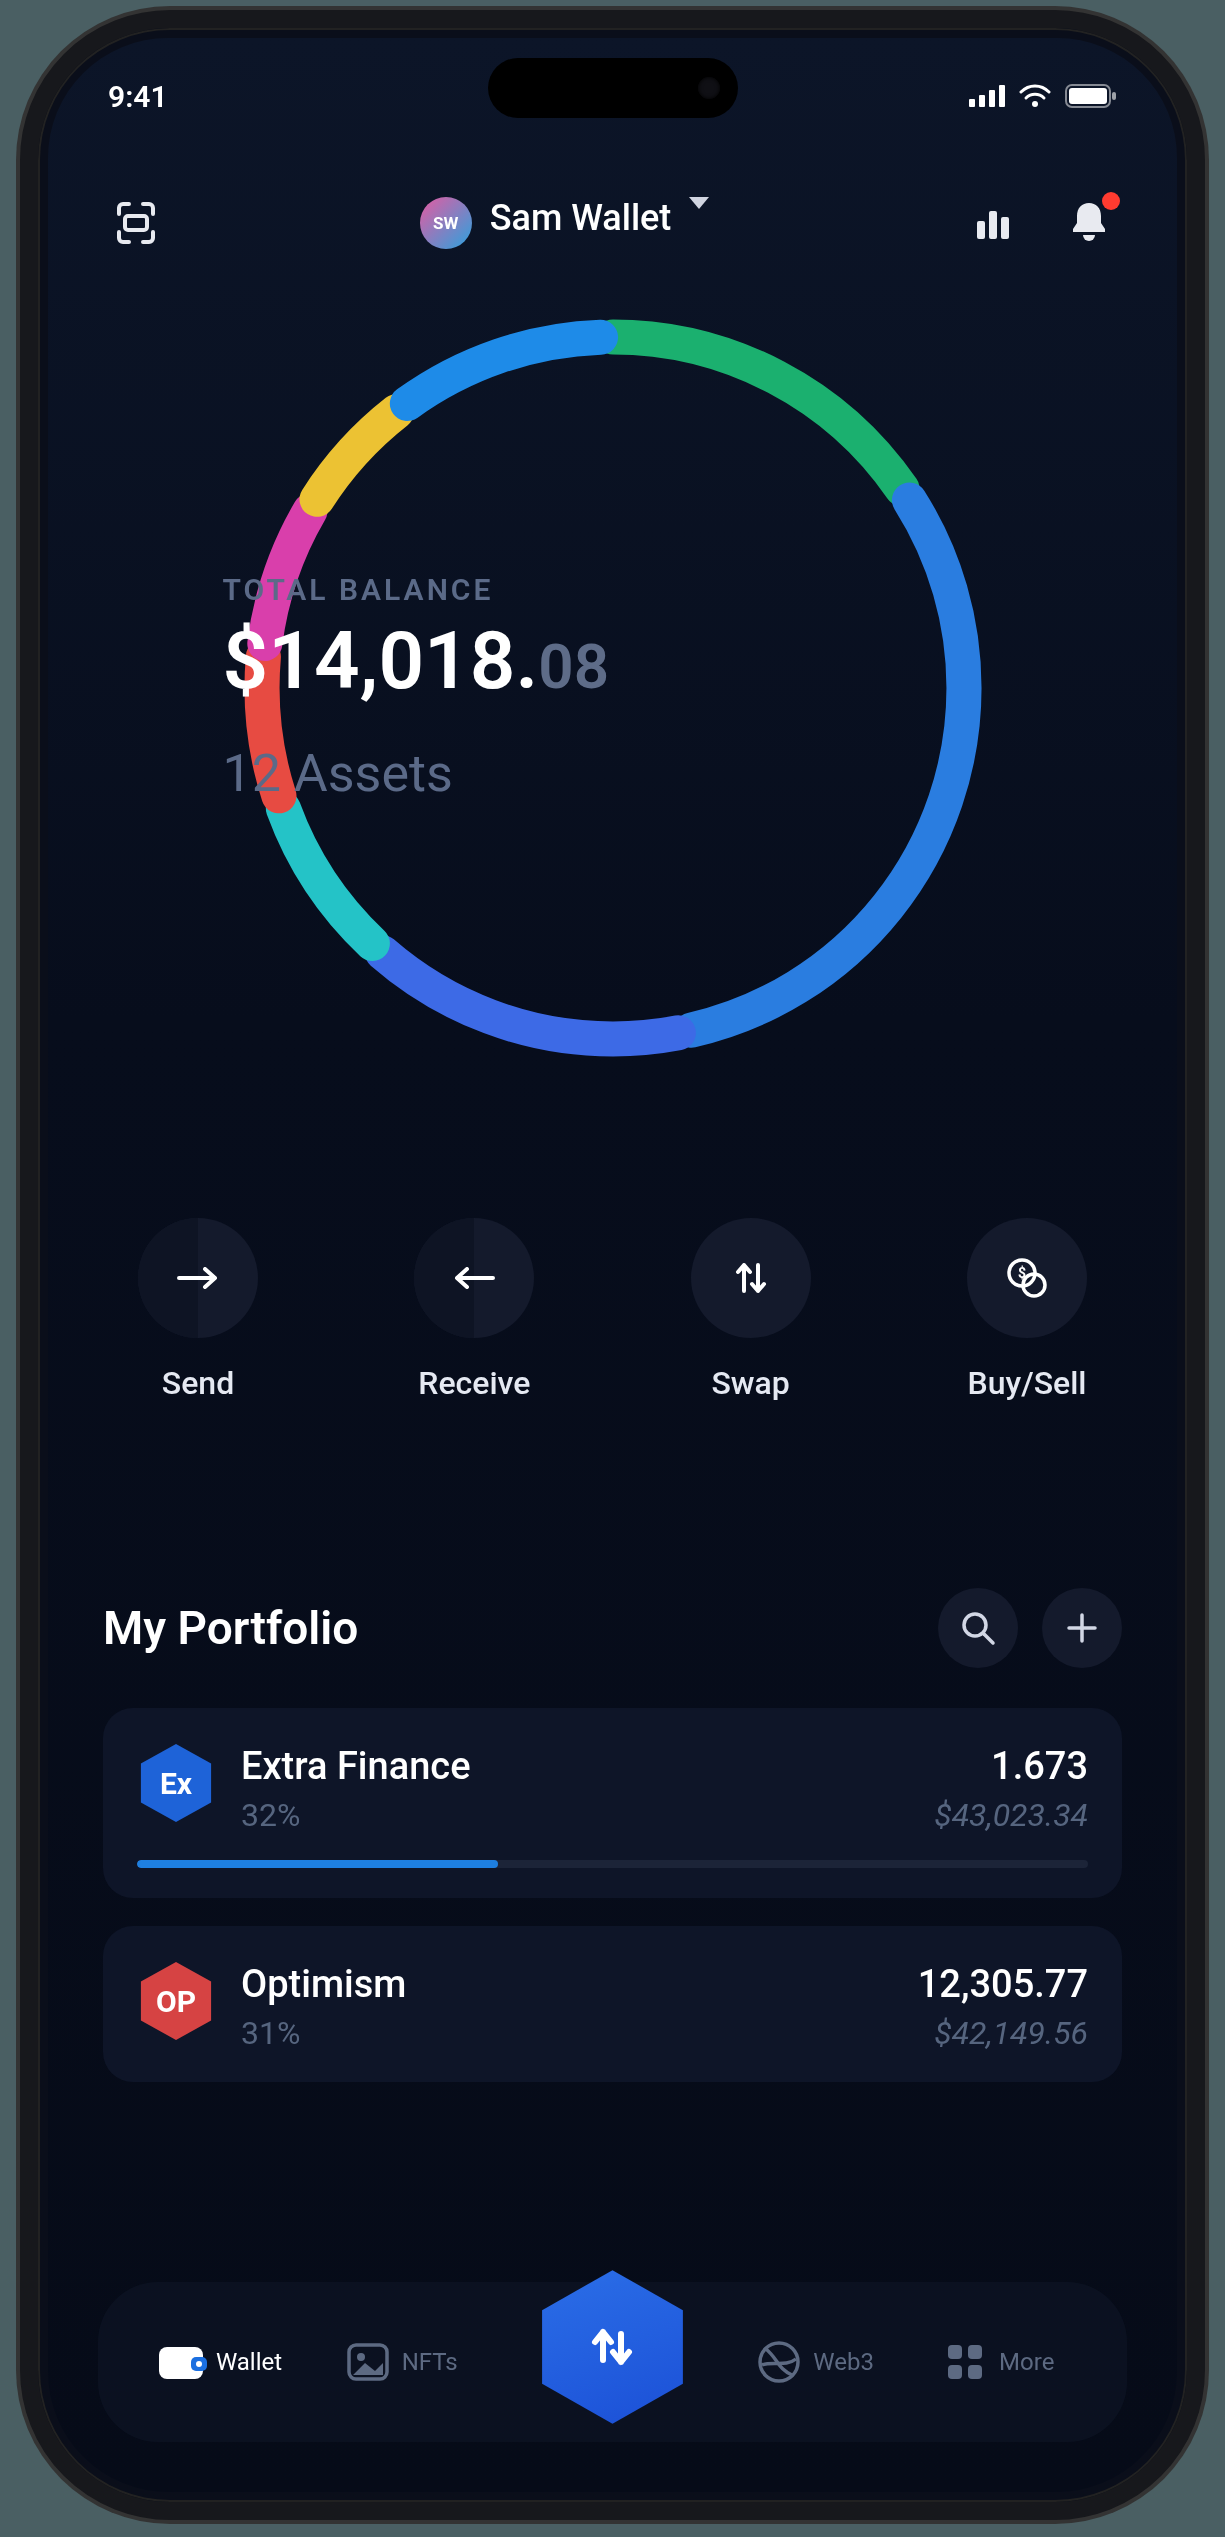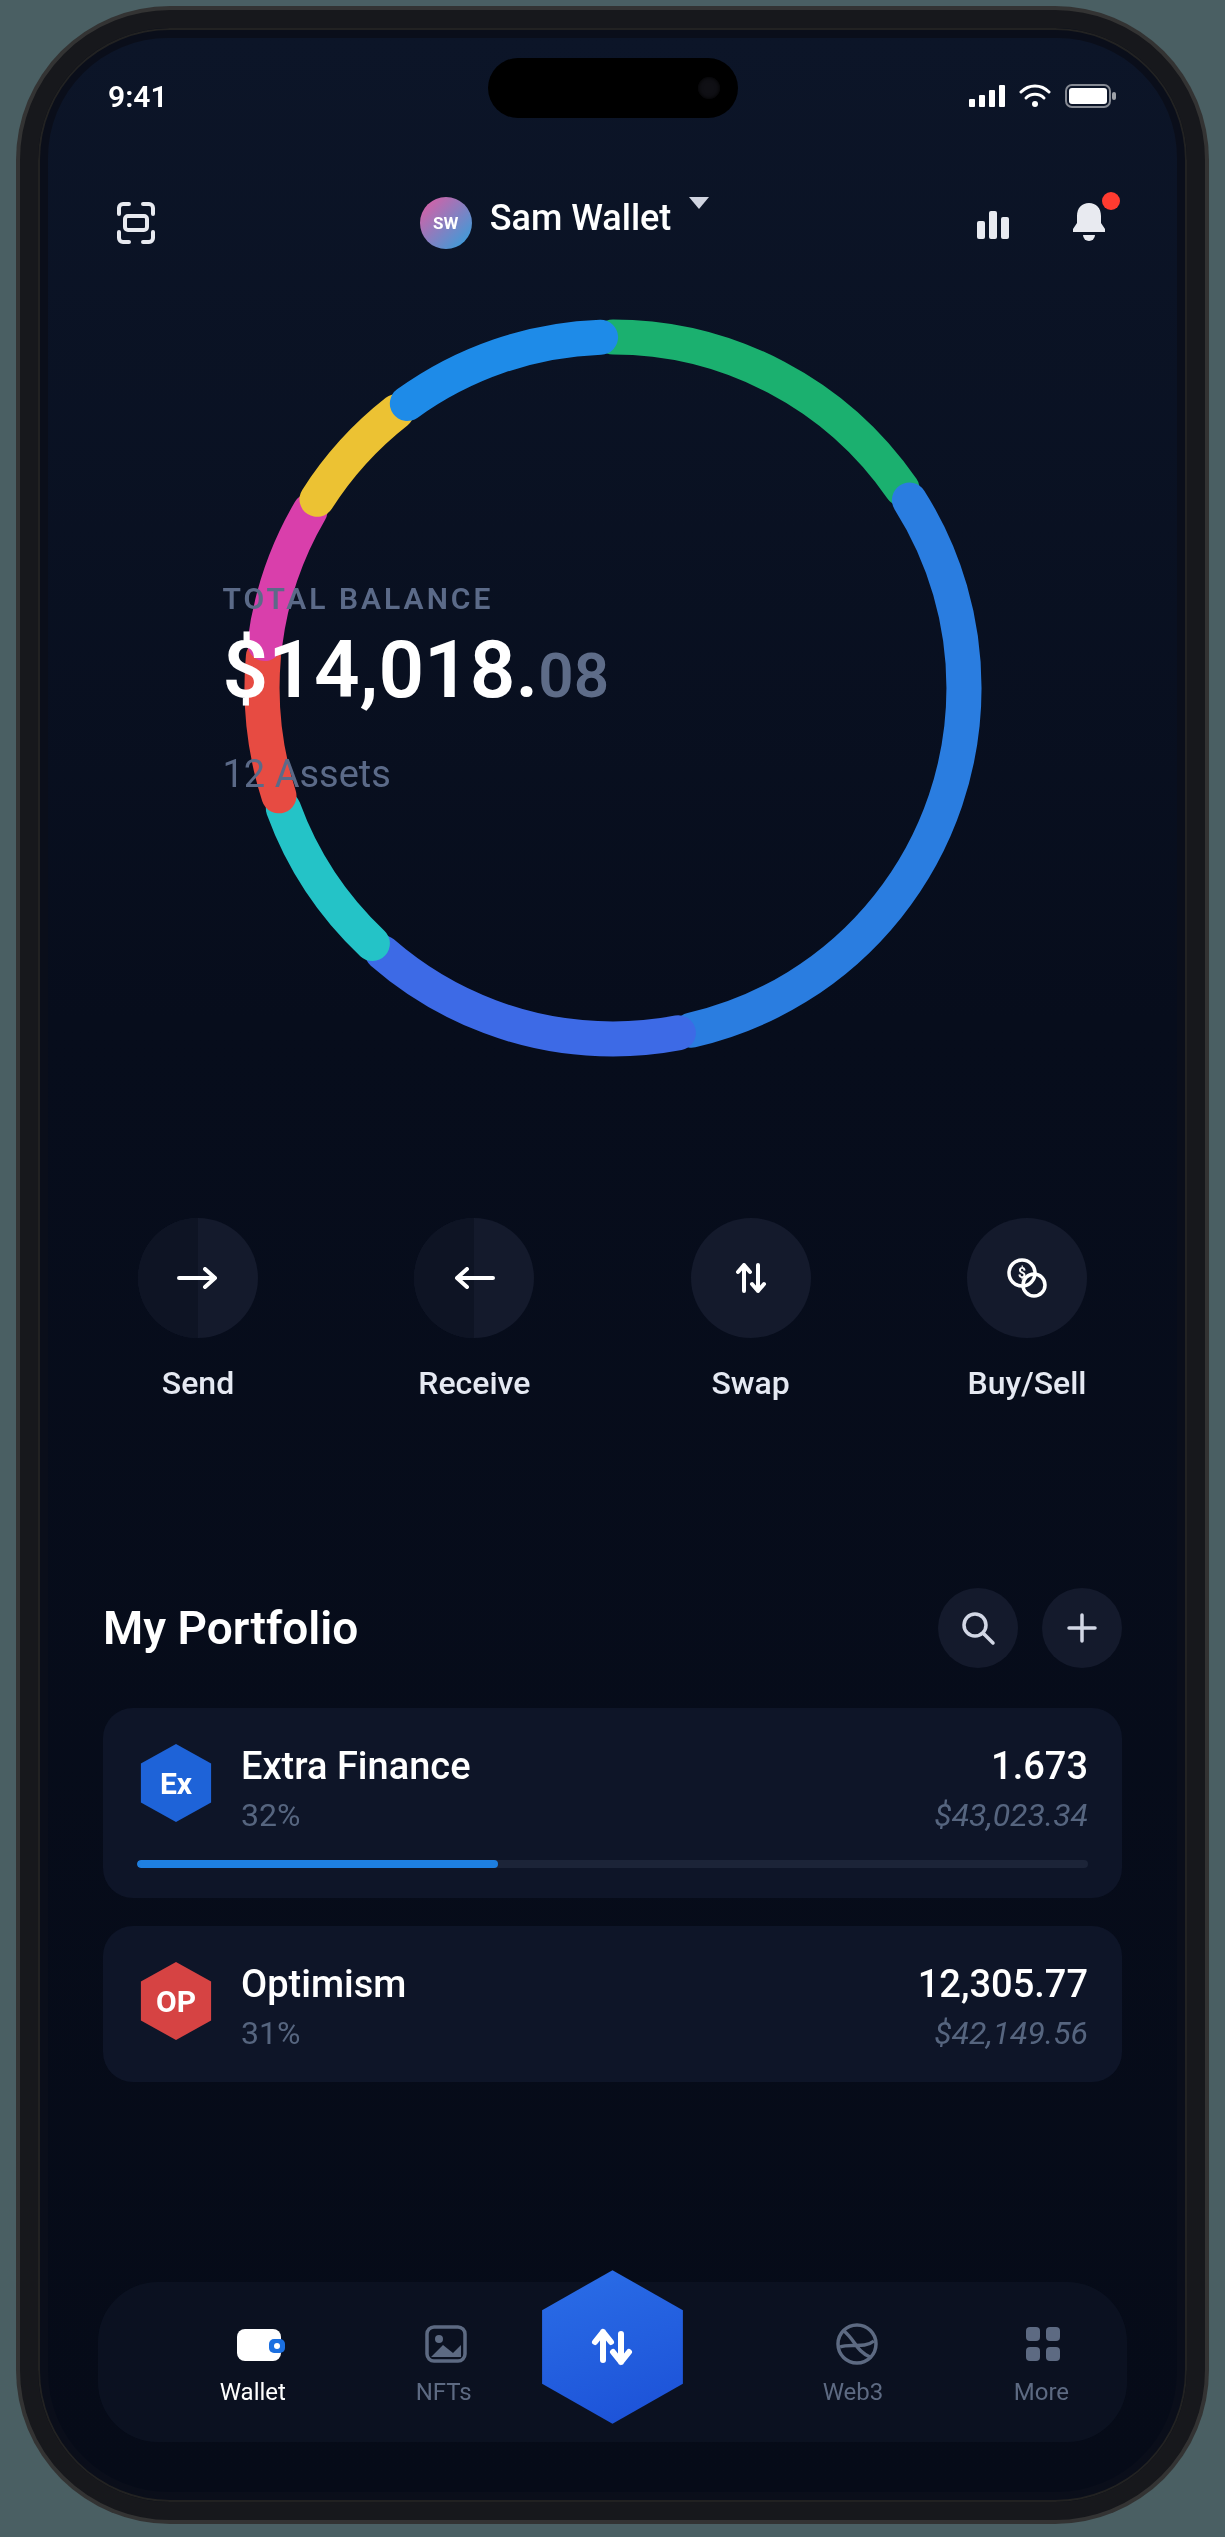--- a/index.html
+++ b/index.html
@@ -153,21 +153,21 @@
     font-size:80px;
     font-weight:600;
     line-height:1;
   }
   .balance-amount .cents {
     color:#5e6c88;
     font-size:62px;
   }
   .assets-count {
     color:#5b6a88;
-    font-size:38px;
+    font-size:52px;
     margin-top:42px;
   }
 
   
   .actions {
     position:absolute;
     top:1180px;
     left:0; right:0;
     padding:0 70px;
     display:flex;
@@ -283,22 +283,21 @@
     height:160px;
     background:rgba(12,18,34,0.92);
     border-radius:60px;
     display:flex;
     align-items:center;
     justify-content:space-around;
     padding:0 30px;
   }
   .tab {
     display:flex;
-    flex-direction:column;
-    align-items:flex-end;
+    align-items:center;
     gap:8px;
     width:130px;
   }
   .tab-icon {
     width:52px; height:52px;
     display:flex;
     align-items:center;
     justify-content:center;
   }
   .tab-label {

